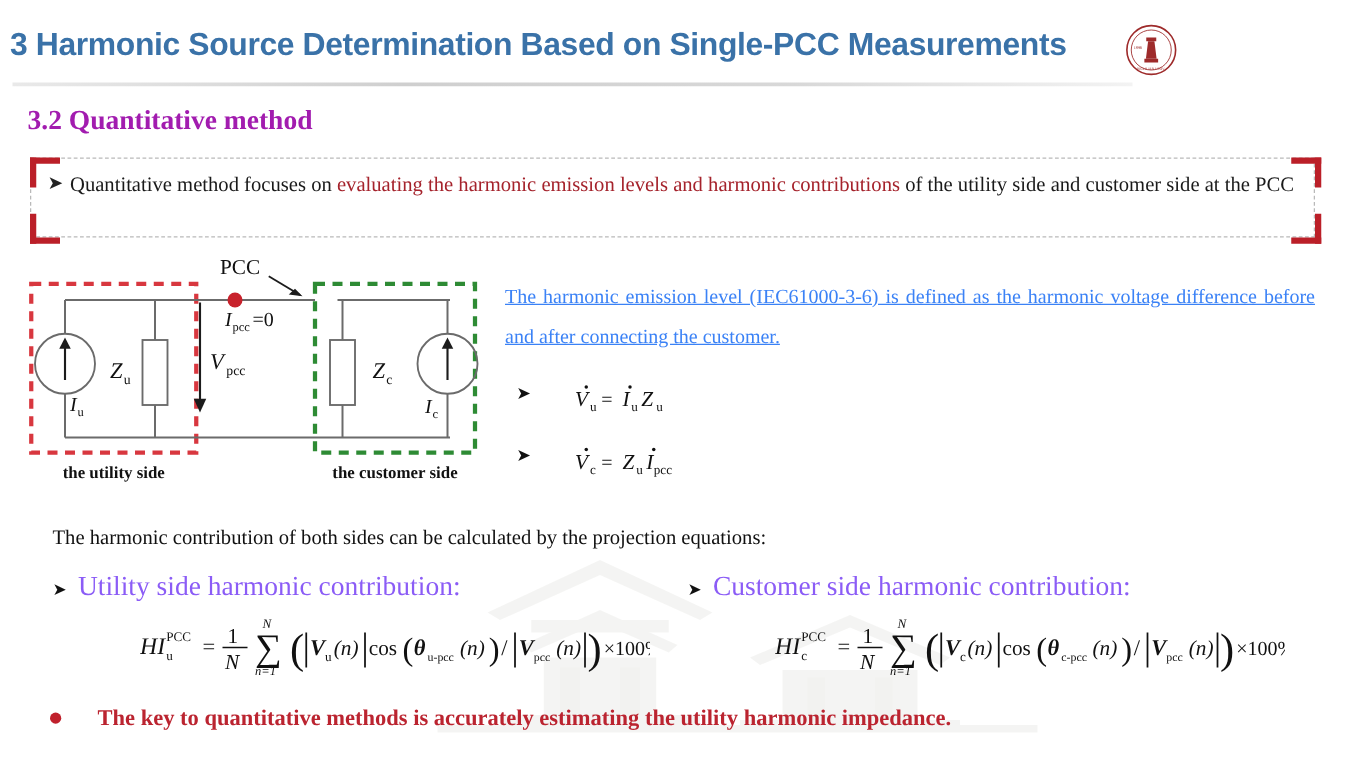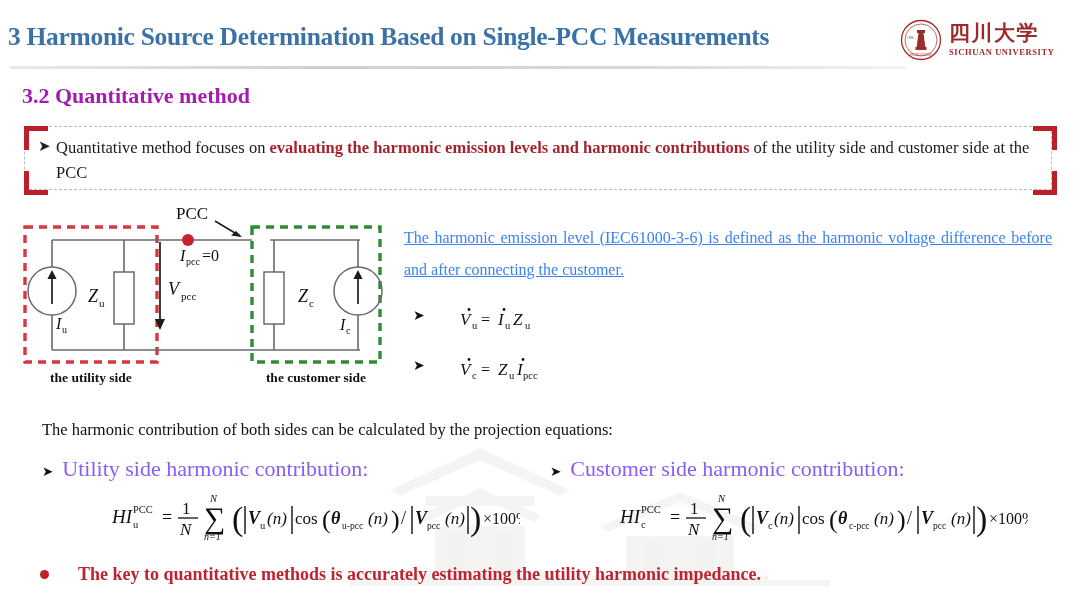--- a/index.html
+++ b/index.html
@@ -16,21 +16,21 @@
     position:absolute; left:330px; top:430px;
     width:520px; height:178px;
     opacity:0.085;
     pointer-events:none;
   }
 
   
   .slide-title {
     position:absolute; left:8px; top:22px;
     width:880px;
-    font-family:Liberation Serif, serif;
+    font-family:Liberation Sans, sans-serif;
     font-weight:bold;
     font-size:25.5px;
     letter-spacing:-0.3px;
     color:#3a72a8;
     white-space:nowrap;
   }
   .logo-wrap {
     position:absolute; left:900px; top:16px;
     width:172px; height:48px;
     display:flex; align-items:center; gap:7px;
@@ -70,21 +70,21 @@
     position:absolute; left:24px; top:126px;
     width:1028px; height:64px;
     border:1px dashed #b9b9b9;
     box-sizing:border-box;
   }
   .callout-text {
     position:absolute; left:56px; top:135px;
     width:990px;
     font-size:16.5px; line-height:25px; color:#1a1a1a;
   }
-  .callout-text .hl { color:#a5232c; font-weight:bold;margin-top:36px; }
+  .callout-text .hl { color:#a5232c; font-weight:normal;margin-top:36px; }
   .arrow-bullet {
     position:absolute; left:38px; top:137px;
     font-size:15px; color:#222;
   }
   .corner { position:absolute; width:19px; height:19px; }
   .corner.tl { left:24px;   top:126px;
     border-top:5px solid #bb1f28; border-left:5px solid #bb1f28; }
   .corner.tr { left:1033px; top:126px;
     border-top:5px solid #bb1f28; border-right:5px solid #bb1f28; }
   .corner.bl { left:24px;   top:171px;
@@ -173,24 +173,20 @@
   <div class="seal">
     <svg width="42" height="42" viewBox="0 0 42 42" xmlns="http://www.w3.org/2000/svg">
       <circle cx="21" cy="21" r="19.5" fill="none" stroke="#9e2b2b" stroke-width="1.3"></circle>
       <circle cx="21" cy="21" r="16" fill="none" stroke="#9e2b2b" stroke-width="0.7"></circle>
       <path d="M17 11 h8 v3 h-8 Z" fill="#9e2b2b"></path>
       <path d="M18.5 14 h5 l1.8 14 h-8.6 Z" fill="#9e2b2b"></path>
       <rect x="15.5" y="28" width="11" height="3" fill="#9e2b2b"></rect>
       <text x="21" y="37" font-size="3.1" fill="#9e2b2b" text-anchor="middle">SICHUAN UNIV.</text>
       <text x="7" y="20" font-size="3.4" fill="#9e2b2b">1896</text>
     </svg>
-  </div>
-  <div>
-    <div class="logo-cn">四川大学</div>
-    <div class="logo-en">SICHUAN UNIVERSITY</div>
   </div>
 </div>
 
 <div class="header-rule"></div>
 
 <div class="section-heading">3.2 Quantitative method</div>
 
 <div class="callout"></div>
 <div class="corner tl"></div>
 <div class="corner tr"></div>

